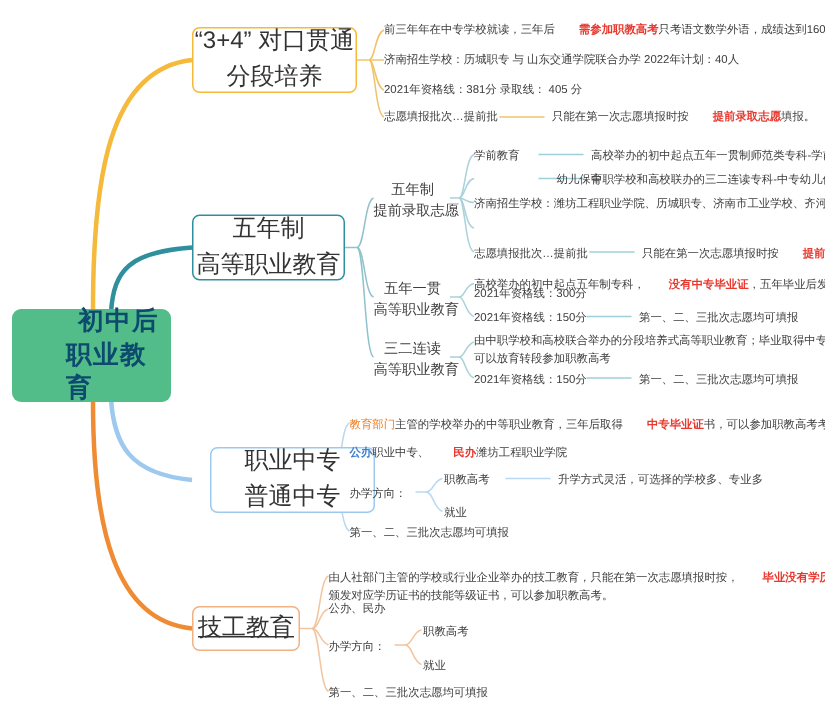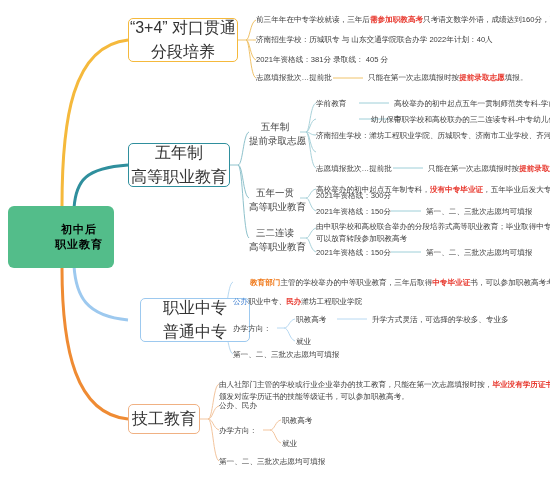--- a/index.html
+++ b/index.html
@@ -13,50 +13,50 @@
   }
   #canvas{position:absolute;left:0;top:0;width:550px;height:482px;}
   svg.links{position:absolute;left:0;top:0;width:550px;height:482px;pointer-events:none;}
 
   .node{position:absolute;box-sizing:border-box;}
 
   
   .root{
     left:8px;top:206px;width:106px;height:62px;
     background:#53bd8a;border-radius:6px;
-    color:#000000;font-size:11px;font-weight:bold;
+    color:#0c4a6e;font-size:17px;font-weight:bold;
     display:flex;flex-direction:column;align-items:center;justify-content:center;
     line-height:1.35;letter-spacing:1px;padding-left:36px;
   }
 
   
   .lvl1{
     border:1.2px solid #cfcfcf;border-radius:5px;background:#ffffff;
     display:flex;flex-direction:column;align-items:center;justify-content:center;
     font-size:16px;line-height:1.5;color:#333;text-align:center;
   }
   .lvl1.l1a{left:128px;top:18px;width:110px;height:44px;border-color:#f5b93c;}
   .lvl1.l1b{left:128px;top:143px;width:102px;height:44px;border-color:#2f8f9d;}
   .lvl1.l1c{left:140px;top:298px;width:110px;height:44px;border-color:#9dc9ef;}
-  .lvl1.l1d{left:128px;top:404px;width:72px;height:30px;border-color:#f0b183;}
+  .lvl1.l1d{left:128px;top:404px;width:72px;height:30px;border-color:#f0b183;text-decoration:underline;}
 
   
   .lvl2{
     position:absolute;font-size:9.5px;line-height:1.5;color:#3d3d3d;
     text-align:center;white-space:nowrap;
   }
 
   
   .leaf{
     position:absolute;font-size:7.6px;line-height:1.55;color:#3d3d3d;
     white-space:nowrap;
   }
-  .hl-red{color:#e8392f;font-weight:bold;}
-  .hl-orange{color:#f07c1f;font-weight:bold;margin-left:17px;}
-  .hl-blue{color:#3f7fd0;font-weight:normal;}
+  .hl-red{color:#e8392f;font-weight:bold;padding-left:16px;}
+  .hl-orange{color:#f07c1f;font-weight:normal;}
+  .hl-blue{color:#3f7fd0;font-weight:bold;}
 </style>
 </head>
 <body>
 
 <div id="canvas">
 
   <svg class="links" viewBox="0 0 550 482">
 
     <path d="M 62 206 C 62 120, 72 46, 128 40" stroke="#f5b93c" stroke-width="3" fill="none"></path>
 

